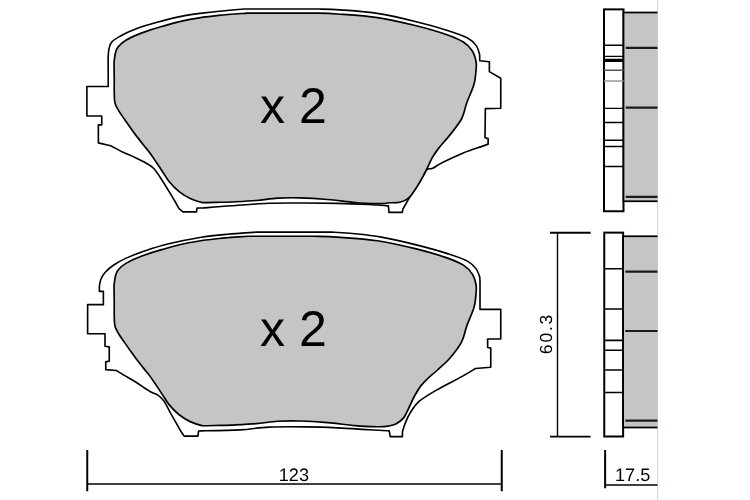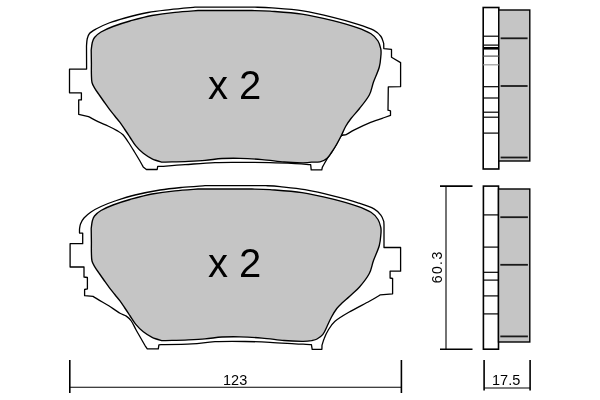--- a/index.html
+++ b/index.html
@@ -1,16 +1,16 @@
 <!DOCTYPE html>
 <html><head>
 <meta charset="utf-8">
 <style>
   html,body{margin:0;padding:0;background:#ffffff;}
-  .wrap{position:relative;width:600px;height:400px;background:#be185d;overflow:hidden;}
+  .wrap{position:relative;width:526px;height:400px;background:#be185d;overflow:hidden;}
   text{font-family:"Liberation Sans",sans-serif;fill:#000;}
 </style>
 </head>
 <body>
 <div class="wrap">
 <svg width="600" height="400" viewBox="0 0 600 400">
 
   <rect x="0" y="0" width="600" height="400" fill="#ffffff"></rect>
 
   <path d="M 86.6,69.1 L 86.5,46 C 86.6,44.8 86.7,41.1 87.2,39.0 C 87.7,36.9 88.0,35.2 89.5,33.5 C 91.0,31.8 92.8,30.8 96.0,29.0 C 99.2,27.2 104.2,24.8 109.0,23.0 C 113.8,21.2 118.5,19.8 125.0,18.0 C 131.5,16.2 140.5,13.9 148.0,12.5 C 155.5,11.1 162.2,10.5 170.0,9.6 C 177.8,8.7 190.8,7.6 195.0,7.2 L 255,7.2 C 257.8,7.3 264.0,7.3 272.0,7.9 C 280.0,8.5 292.8,9.3 303.0,10.9 C 313.2,12.5 323.8,15.1 333.0,17.4 C 342.2,19.6 351.2,22.2 358.0,24.4 C 364.8,26.6 370.2,28.4 374.0,30.4 C 377.8,32.4 379.4,34.3 381.0,36.5 C 382.6,38.7 383.2,42.3 383.7,43.5 L 383.8,48.6 L 391.5,49.4 L 391.5,57.3 L 400.6,62.6 L 400.6,86.6 L 388.3,86.9 L 388.0,110.2 L 390.5,110.9 L 390.5,115.3 L 384.5,117.5 C 382.2,118.3 375.6,120.4 370.6,122.4 C 365.6,124.5 358.5,127.8 354.4,129.8 C 350.3,131.8 348.4,133.6 346.2,134.6 C 344.0,135.6 342.8,134.2 341.2,135.8 C 339.6,137.5 338.1,141.7 336.5,144.5 C 334.9,147.3 333.0,150.2 331.5,152.5 C 330.0,154.8 329.0,155.7 327.5,158.2 C 326.0,160.7 323.2,165.8 322.3,167.3 L 321.8,169.9 L 311.2,169.9 L 310.7,164.7 C 308.1,164.5 301.8,163.9 295.0,163.6 C 288.2,163.3 278.3,162.9 270.0,162.7 C 261.7,162.5 254.2,162.4 245.0,162.4 C 235.8,162.4 225.0,162.2 215.0,162.6 C 205.0,163.0 193.8,164.0 185.0,164.6 C 176.2,165.2 165.8,166.1 162.0,166.4 L 157.7,166.4 L 157.2,169.5 L 146.4,169.5 L 143.2,166.9 C 142.6,165.9 141.3,163.4 139.8,160.8 C 138.3,158.2 136.1,154.6 134.2,151.5 C 132.3,148.4 130.1,144.8 128.2,142.0 C 126.3,139.2 124.9,136.7 123.0,134.8 C 121.1,132.9 119.5,132.1 117.0,130.6 C 114.5,129.1 111.2,127.5 108.0,126.0 C 104.8,124.5 101.2,123.2 98.0,121.6 C 94.8,120.0 90.1,117.4 88.5,116.6 L 78.7,114.3 L 78.7,99.9 L 81.4,99.9 L 81.4,92.8 L 69.5,92.8 L 69.5,69.2 Z" fill="#ffffff" stroke="#000" stroke-width="1.3" stroke-linejoin="round"></path>

